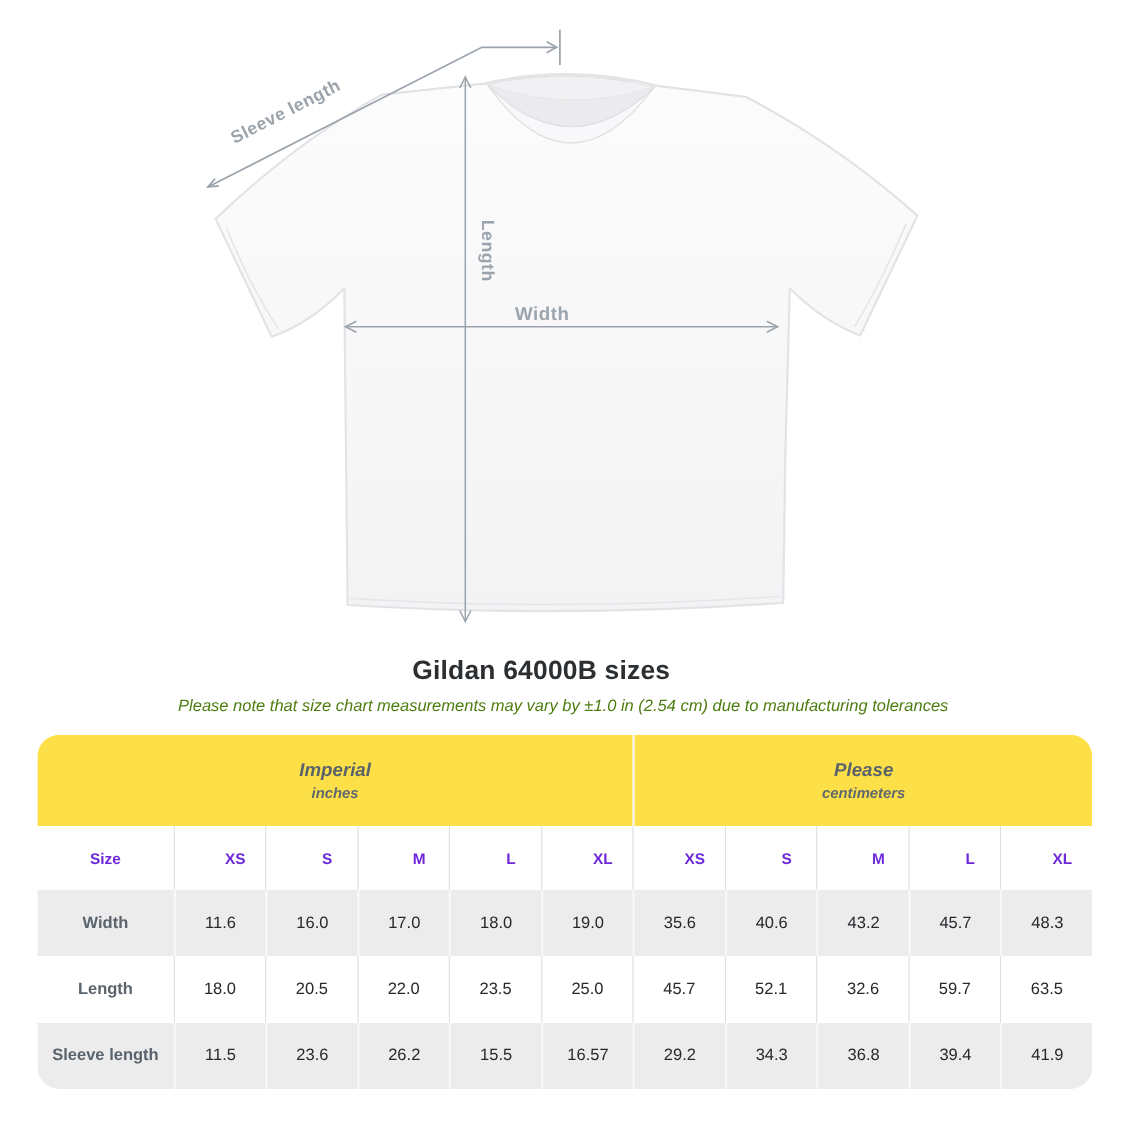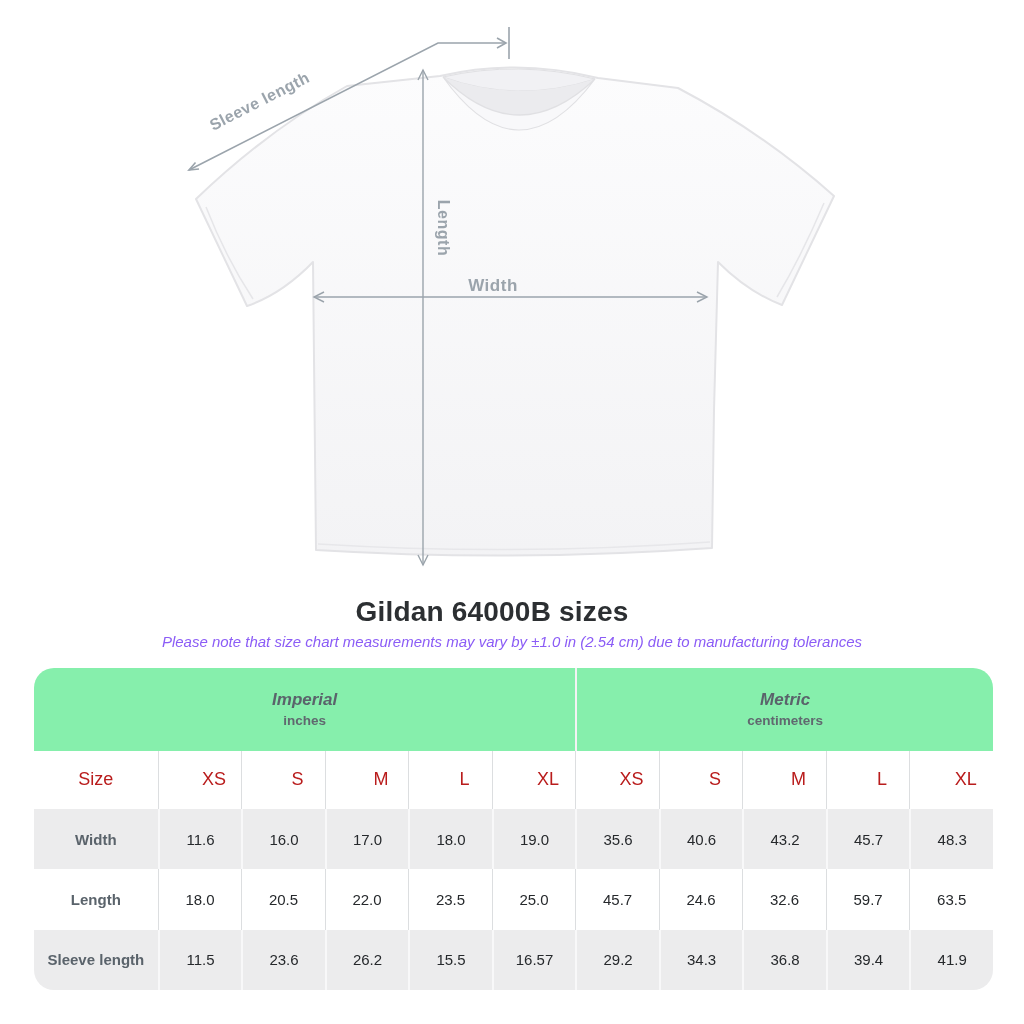--- a/index.html
+++ b/index.html
@@ -6,41 +6,41 @@
   body{font-family:"Liberation Sans", sans-serif;}
   .page{position:relative;width:1024px;height:1024px;background:#ffffff;overflow:hidden;margin:0 auto;}
 
   
   .diagram{position:absolute;left:0;top:0;width:1024px;height:590px;}
   .diagram svg{display:block;}
 
   
   .chart-title{
     position:absolute;left:0;top:596px;width:984px;text-align:center;
-    font-size:28px;font-weight:bold;color:#2c2f32;letter-spacing:.2px;
+    font-size:24px;font-weight:bold;color:#2c2f32;letter-spacing:.2px;
   }
   .chart-subtitle{
     position:absolute;left:0;top:633px;width:1024px;text-align:center;
-    font-size:15px;font-style:italic;color:#8b5cf6;
+    font-size:15px;font-style:italic;color:#4d7c0f;
   }
 
   
   .table-wrap{
     position:absolute;left:34px;top:668px;width:959px;height:322px;
     border-radius:20px;overflow:hidden;background:#ffffff;
   }
   table.size-table{width:100%;height:100%;border-collapse:separate;border-spacing:0;table-layout:fixed;}
   .size-table td,.size-table th{text-align:center;vertical-align:middle;padding:0;}
 
-  tr.unit-row th{height:82px;background:#86efac;vertical-align:middle;}
+  tr.unit-row th{height:82px;background:#fde047;vertical-align:middle;}
   .unit-label{font-size:17px;font-weight:bold;font-style:italic;color:#5a636b;line-height:22px;}
-  .unit-sublabel{font-size:13.5px;color:#60686f;line-height:19px;}
+  .unit-sublabel{font-size:13.5px;font-style:italic;color:#60686f;line-height:19px;}
   tr.unit-row th.metric{border-left:2px solid #f3f3f4;}
 
-  tr.col-head-row th{height:58px;background:#ffffff;font-size:18px;font-weight:normal;color:#b91c1c;}
+  tr.col-head-row th{height:58px;background:#ffffff;font-size:14px;font-weight:bold;color:#6d28d9;}
   tr.col-head-row th + th{border-left:1px solid #dcdee0;padding-left:28px;}
 
   tr.data-row td{height:60px;font-size:15px;color:#26292c;}
   tr.data-row td.row-label{font-weight:bold;color:#5a636b;}
   tr.row-gray td{background:#ececed;}
   tr.row-gray td + td{border-left:2px solid #f8f8f9;}
   tr.row-white td{background:#ffffff;}
   tr.row-white td + td{border-left:1px solid #dcdee0;}
 
   .ann-text{fill:#9ba4ac;font-family:"Liberation Sans",sans-serif;font-weight:bold;font-size:16px;letter-spacing:.5px;}
@@ -122,21 +122,21 @@
           <col style="width:8.71%">
       </colgroup>
 
       <tbody>
           <tr class="unit-row">
         <th colspan="6">
           <div class="unit-label">Imperial</div>
           <div class="unit-sublabel">inches</div>
         </th>
         <th colspan="5" class="metric">
-          <div class="unit-label">Metric</div>
+          <div class="unit-label">Please</div>
           <div class="unit-sublabel">centimeters</div>
         </th>
       </tr>
 
       <tr class="col-head-row">
         <th>Size</th>
         <th>XS</th>
         <th>S</th>
         <th>M</th>
         <th>L</th>
@@ -163,21 +163,21 @@
       </tr>
 
       <tr class="data-row row-white">
         <td class="row-label">Length</td>
         <td>18.0</td>
         <td>20.5</td>
         <td>22.0</td>
         <td>23.5</td>
         <td>25.0</td>
         <td>45.7</td>
-        <td>24.6</td>
+        <td>52.1</td>
         <td>32.6</td>
         <td>59.7</td>
         <td>63.5</td>
       </tr>
 
       <tr class="data-row row-gray">
         <td class="row-label">Sleeve length</td>
         <td>11.5</td>
         <td>23.6</td>
         <td>26.2</td>

